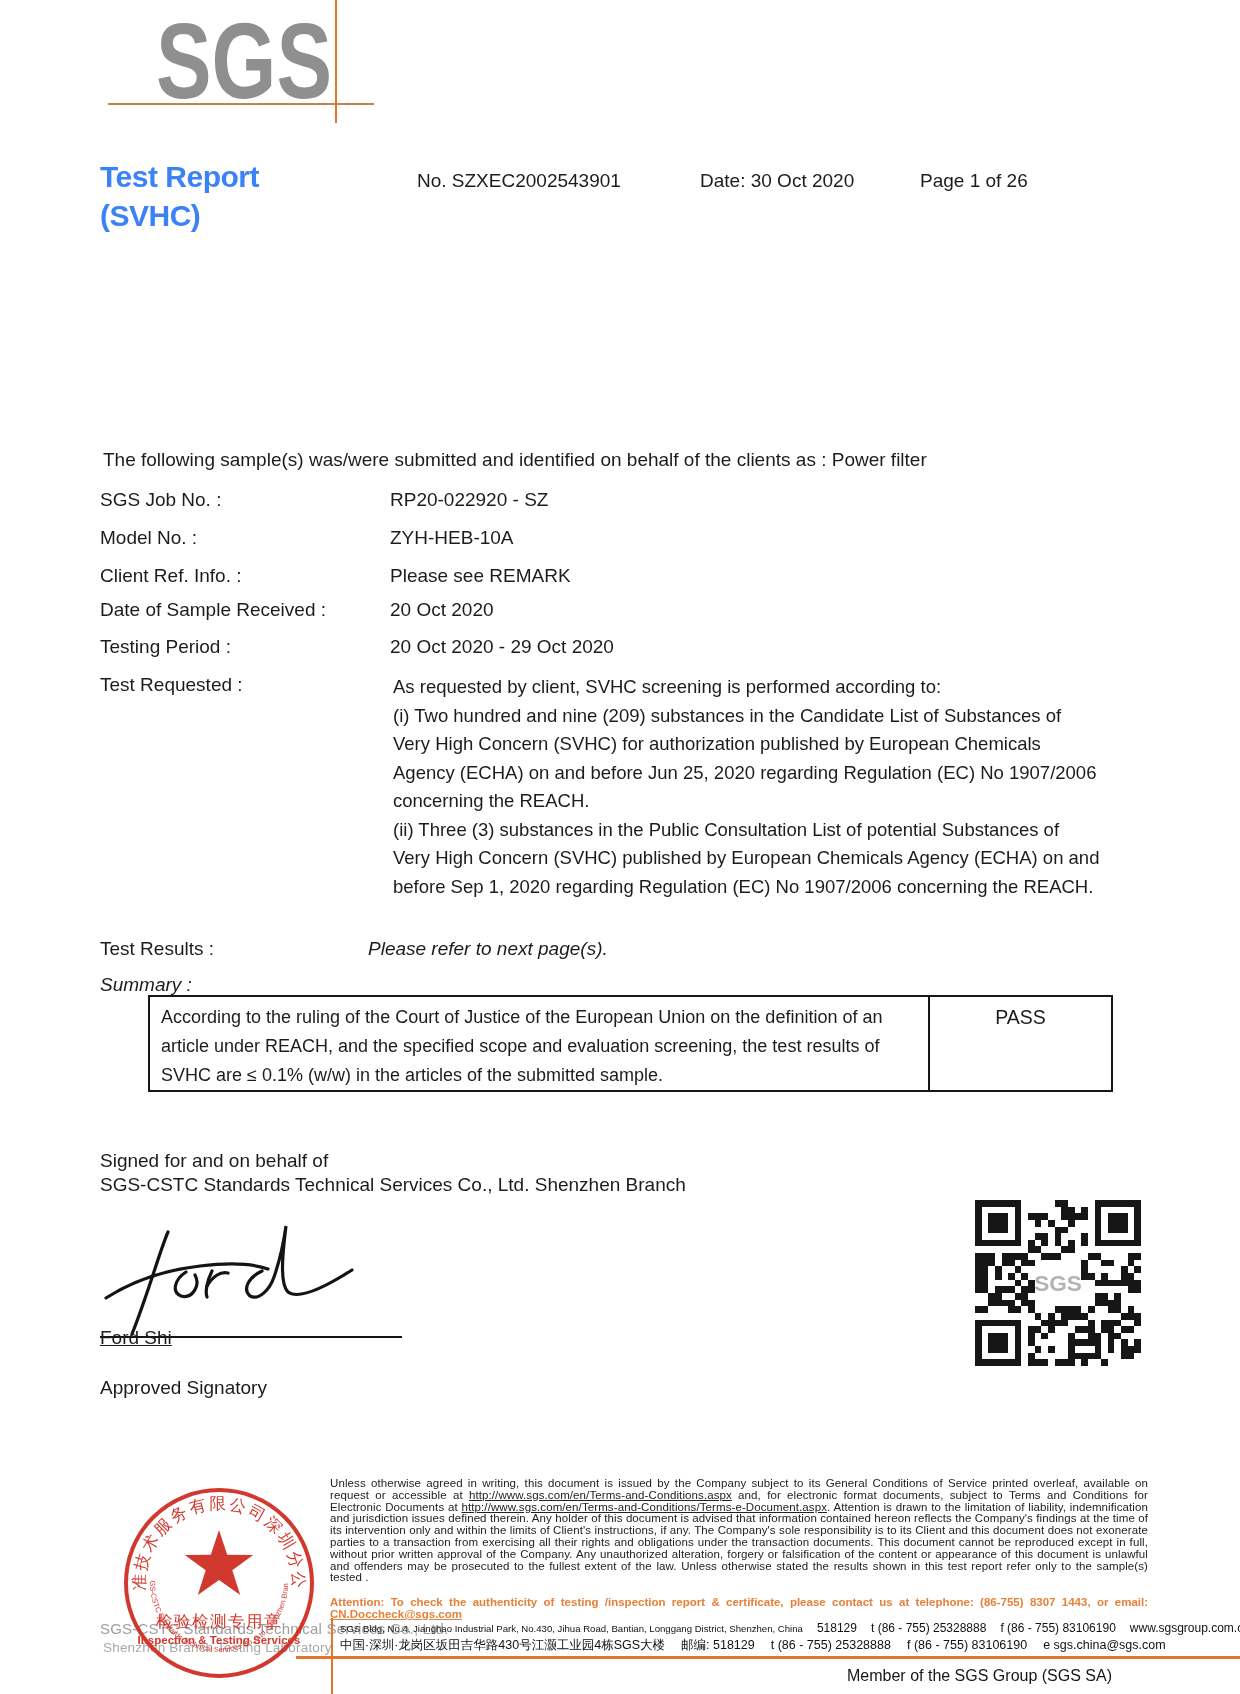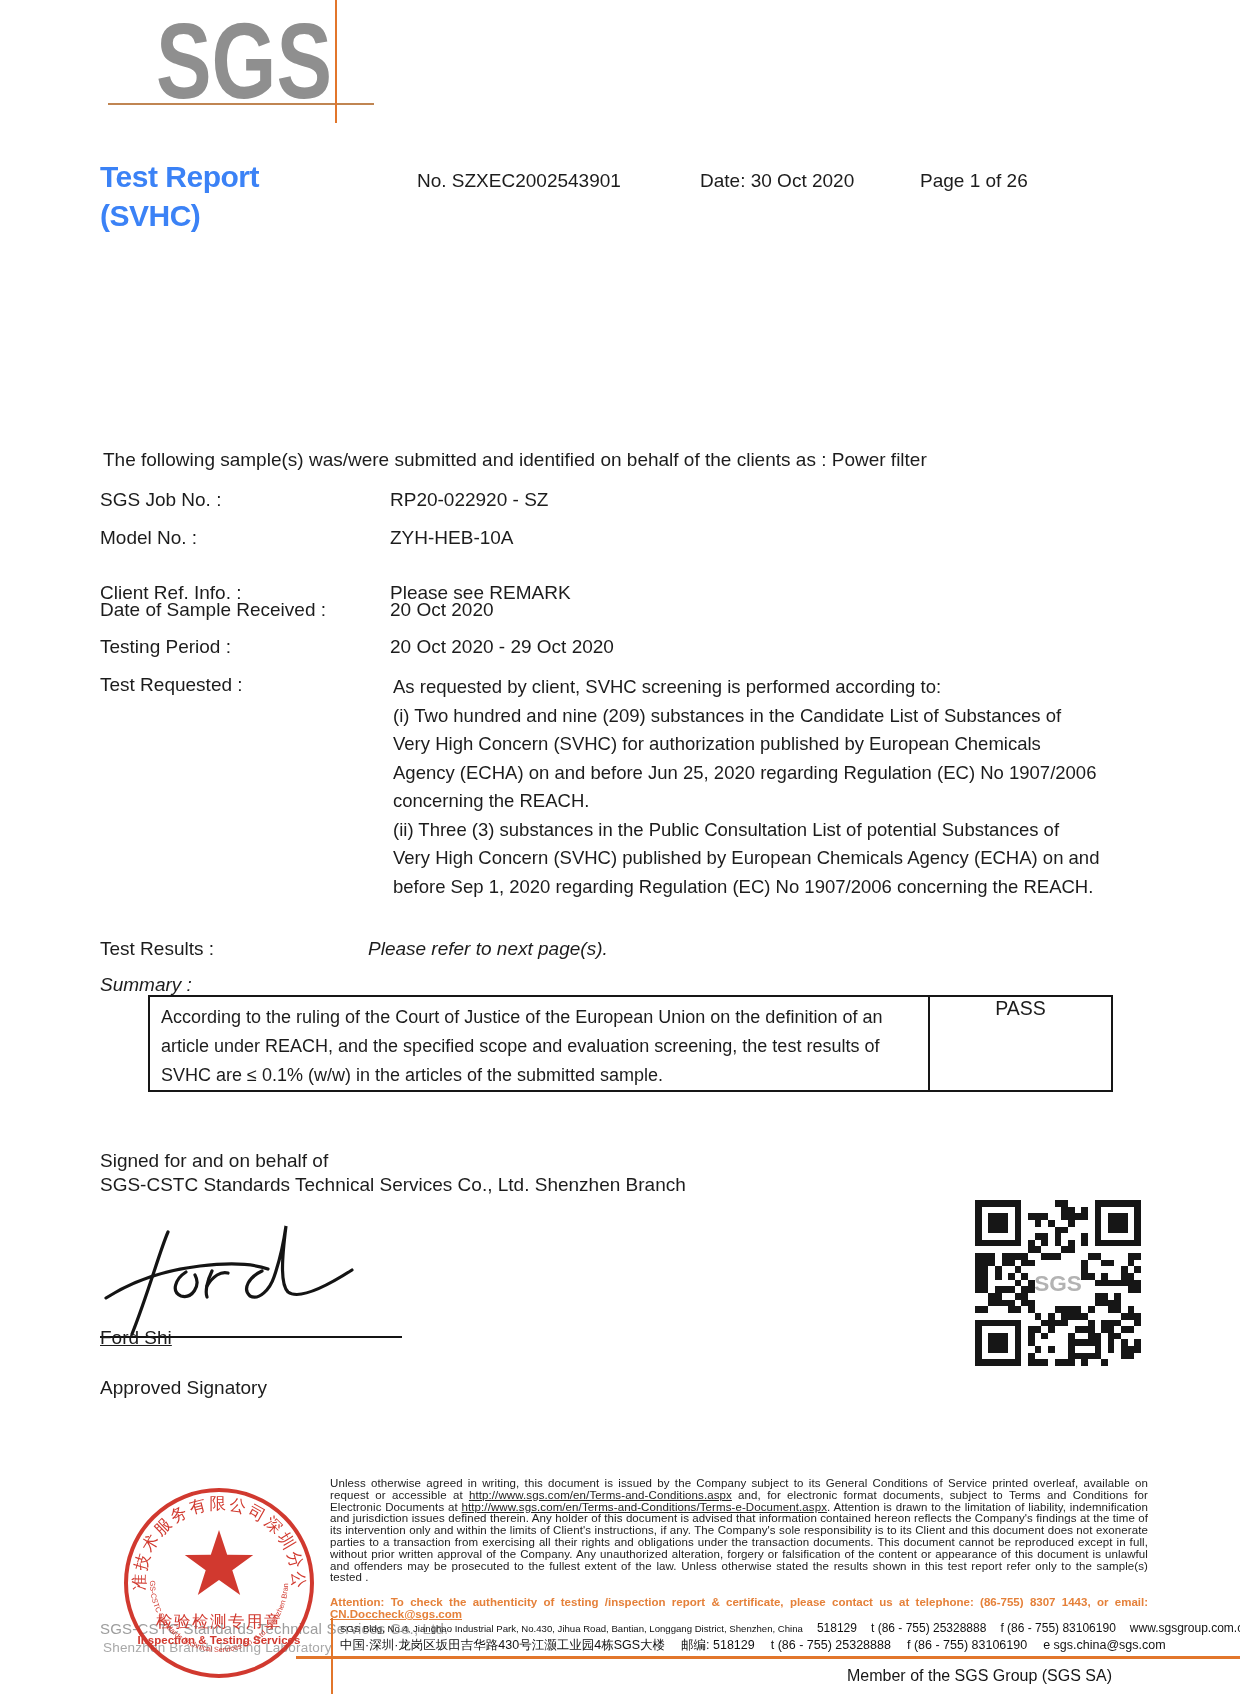--- a/index.html
+++ b/index.html
@@ -18,21 +18,21 @@
   
   .row{position:absolute;left:100px;width:1000px;height:26px;}
   .row .lbl{position:absolute;left:0;font-size:19px;}
   .row .val{position:absolute;left:290px;font-size:19px;}
   .para{font-size:18.5px;line-height:28.5px;white-space:pre-line;}
   
   .sumtable{border:2px solid #161616;display:flex;}
   .sumtable .cell-left{width:756px;border-right:2px solid #161616;padding:6px 11px 8px 11px;
         font-size:18px;line-height:29px;}
   .sumtable .cell-right{flex:1;display:flex;align-items:flex-start;justify-content:center;
-        font-size:19.5px;}
+        padding-top:9px;font-size:19.5px;}
   
   .sigrule{background:#141414;}
   
   .graytext1{font-size:15px;color:#9d9d9d;letter-spacing:0.2px;}
   .graytext2{font-size:13.5px;color:#a8a8a8;letter-spacing:0.2px;}
   
   .legal{font-size:11.5px;line-height:11.8px;text-align:justify;color:#222;letter-spacing:0.1px;}
   .legal .u,.attn .u{text-decoration:underline;}
   .attn{font-size:11.5px;line-height:11.9px;font-weight:bold;color:#e5813a;text-align:justify;}
   .addr-row{display:flex;align-items:baseline;white-space:nowrap;}
@@ -68,21 +68,21 @@
   <div class="abs t19" style="left:103px;top:449px;">The following sample(s) was/were submitted and identified on behalf of the clients as : Power filter</div>
 
   <div class="row" style="top:489px;">
     <span class="lbl">SGS Job No. :</span>
     <span class="val">RP20-022920 - SZ</span>
   </div>
   <div class="row" style="top:527px;">
     <span class="lbl">Model No. :</span>
     <span class="val">ZYH-HEB-10A</span>
   </div>
-  <div class="row" style="top:565px;margin-top:17px;">
+  <div class="row" style="top:565px;">
     <span class="lbl">Client Ref. Info. :</span>
     <span class="val">Please see REMARK</span>
   </div>
   <div class="row" style="top:599px;">
     <span class="lbl">Date of Sample Received :</span>
     <span class="val">20 Oct 2020</span>
   </div>
   <div class="row" style="top:636px;">
     <span class="lbl">Testing Period :</span>
     <span class="val">20 Oct 2020 - 29 Oct 2020</span>

